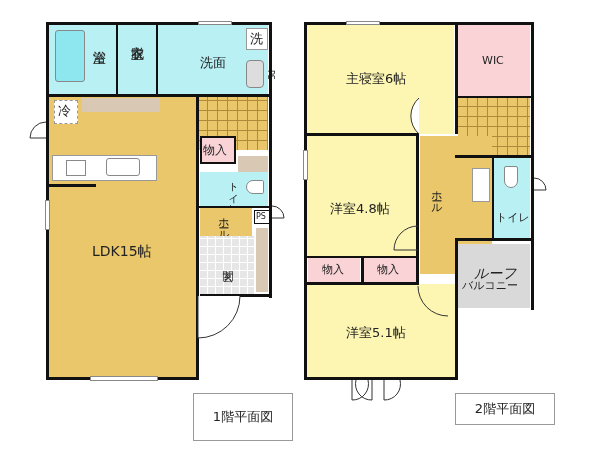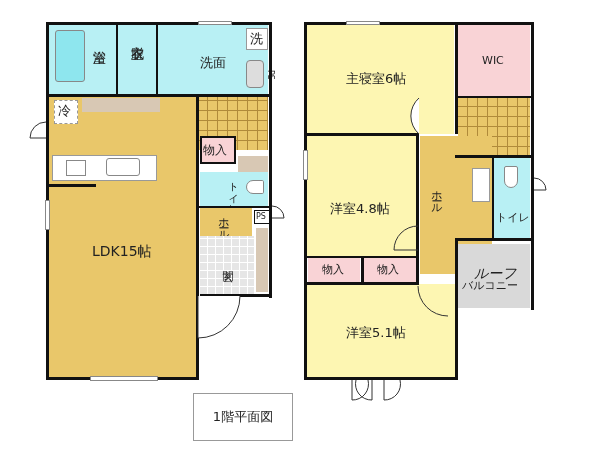--- a/index.html
+++ b/index.html
@@ -141,13 +141,16 @@
       <path d="M534 178 A12 12 0 0 1 546 190 L534 190" fill="#fff"></path>
       <path d="M352 380 L352 400 A16 16 0 0 0 368 380"></path>
       <path d="M372 380 L372 400 A16 16 0 0 1 356 380"></path>
       <path d="M384 380 L384 400 A16 16 0 0 0 400 380"></path>
     </g>
   </svg>
 
   <div class="caption" style="left:193px;top:393px;width:100px;height:48px;">
       <span>1階平面図</span>
     </div>
+  <div class="caption" style="left:455px;top:393px;width:100px;height:32px;">
+      <span>2階平面図</span>
+    </div>
 </div>
 
 </body></html>

